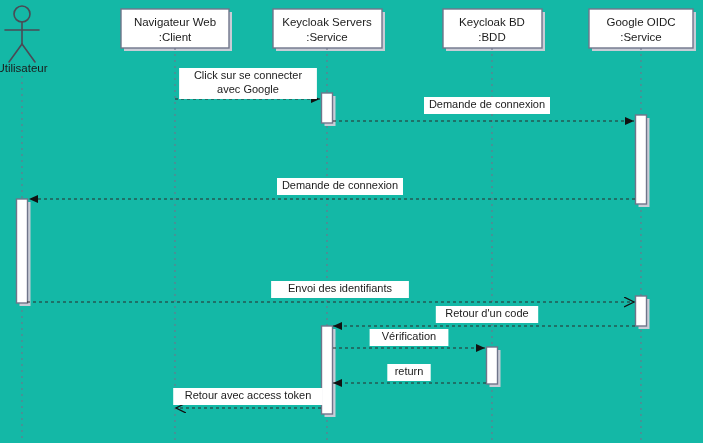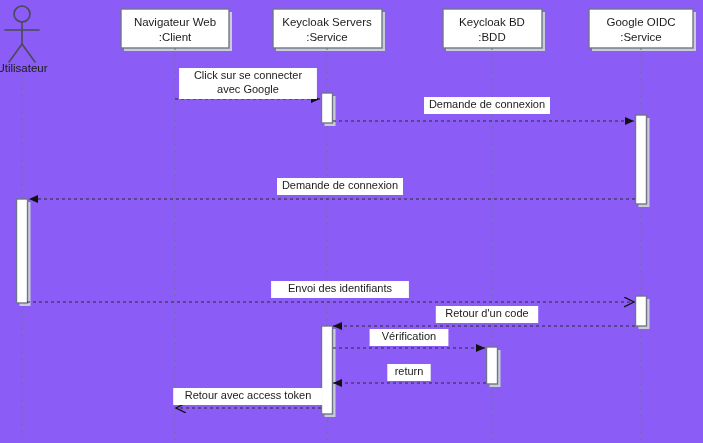--- a/index.html
+++ b/index.html
@@ -7,21 +7,21 @@
     padding: 0;
     background: #ffffff;
   }
   body {
     font-family: "Liberation Sans", sans-serif;
   }
   #diagram-root {
     position: relative;
     width: 703px;
     height: 443px;
-    background: #8b5cf6;
+    background: #14b8a6;
     overflow: hidden;
   }
   svg#seq-svg {
     position: absolute;
     left: 0;
     top: 0;
     width: 703px;
     height: 443px;
     display: block;
   }

